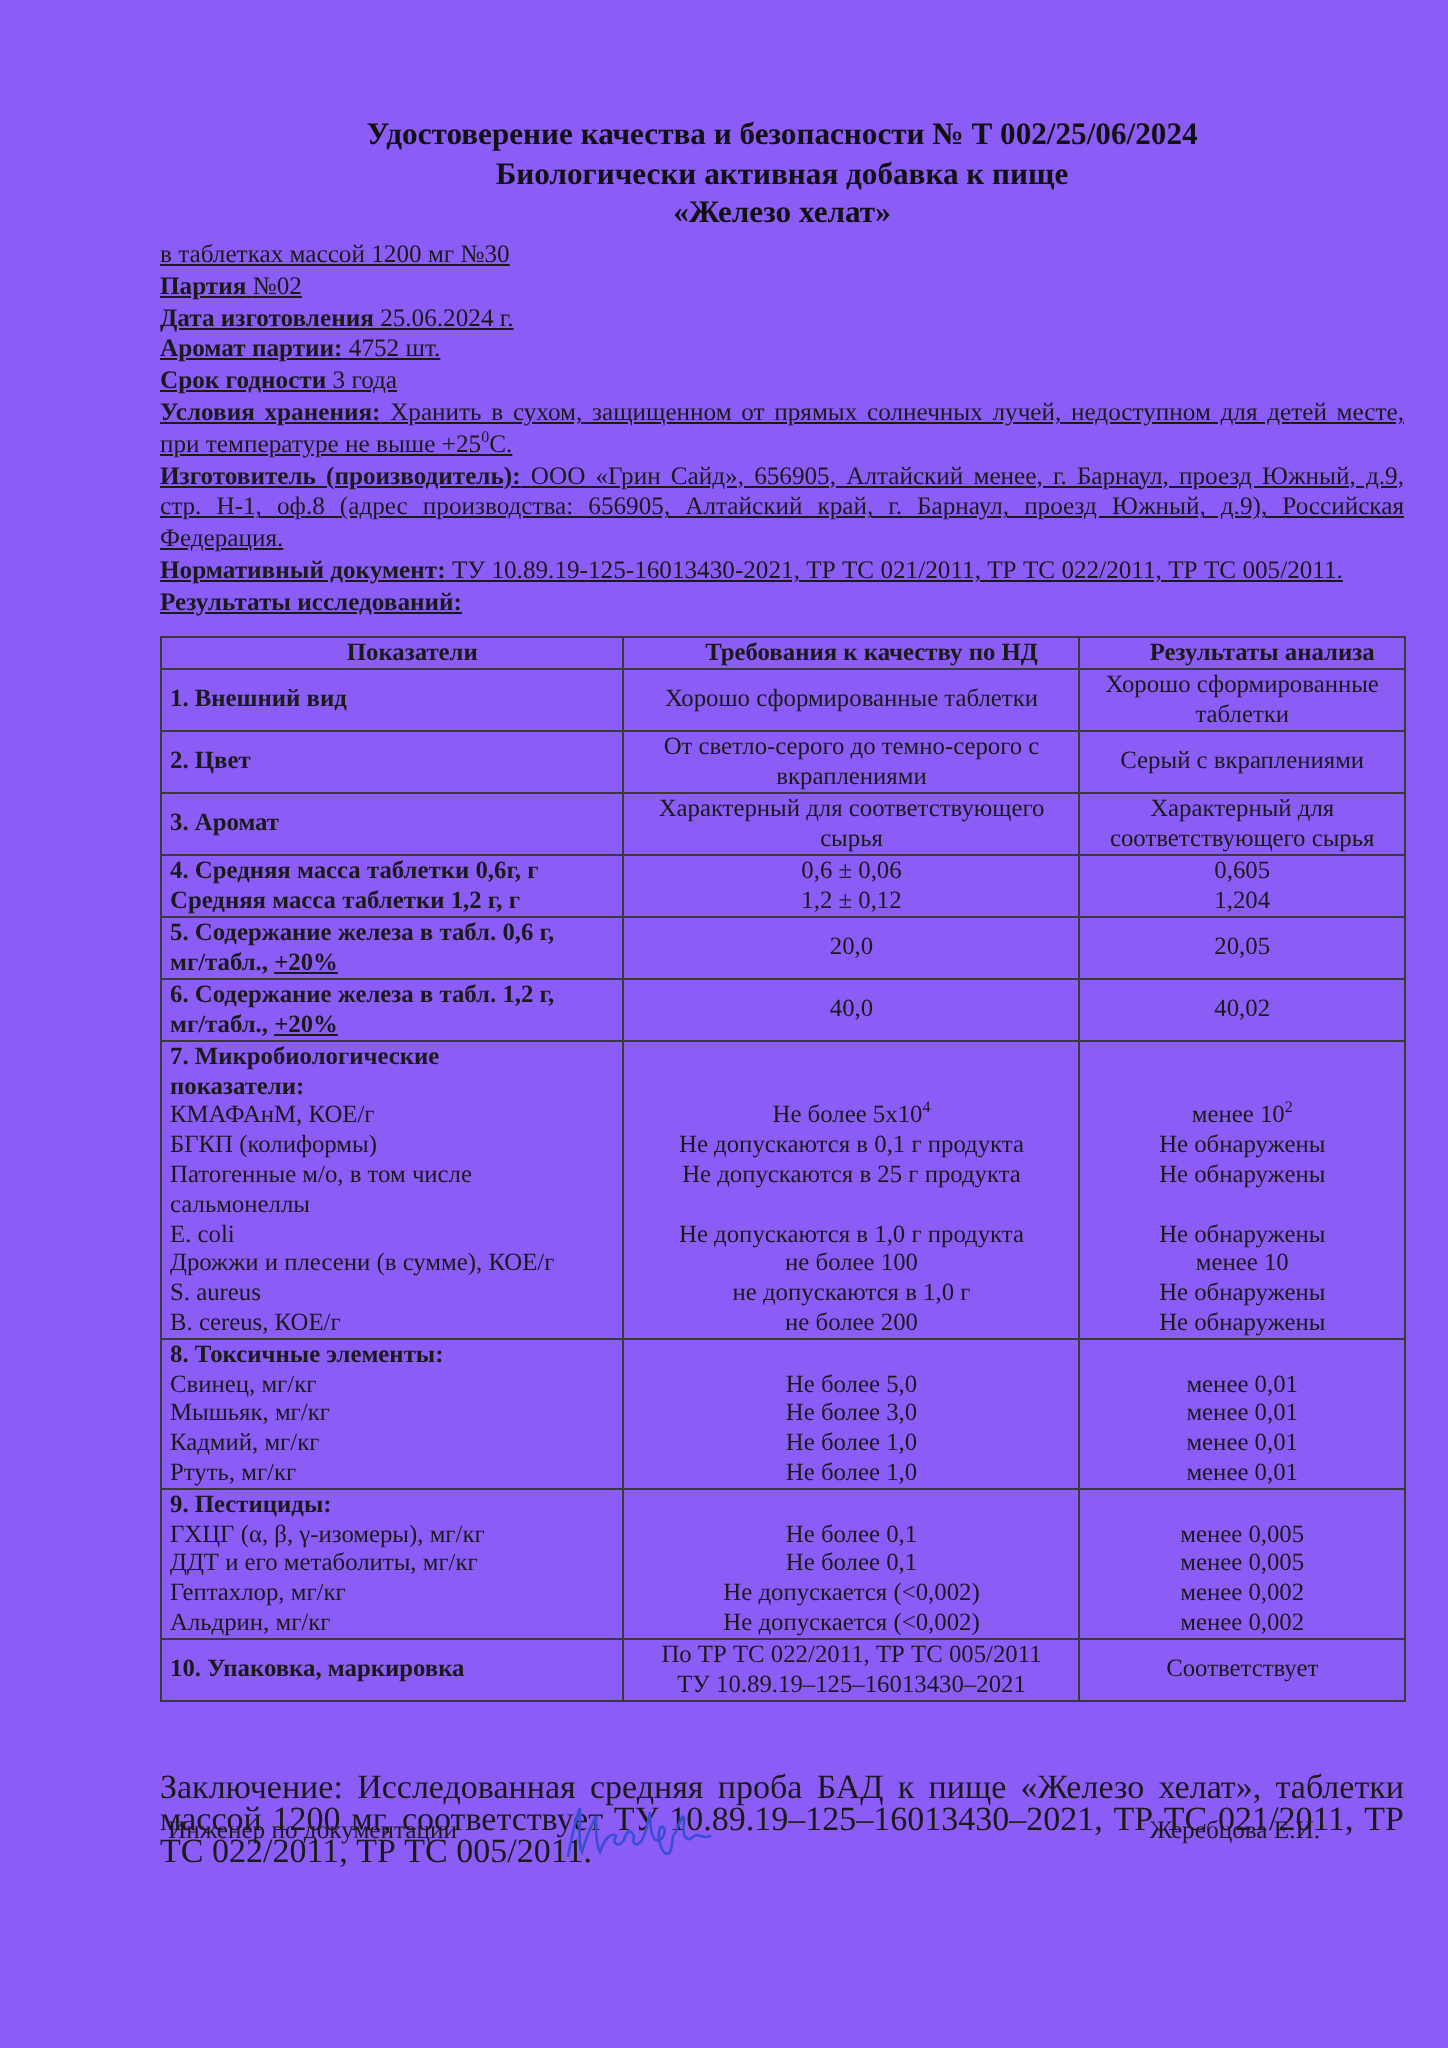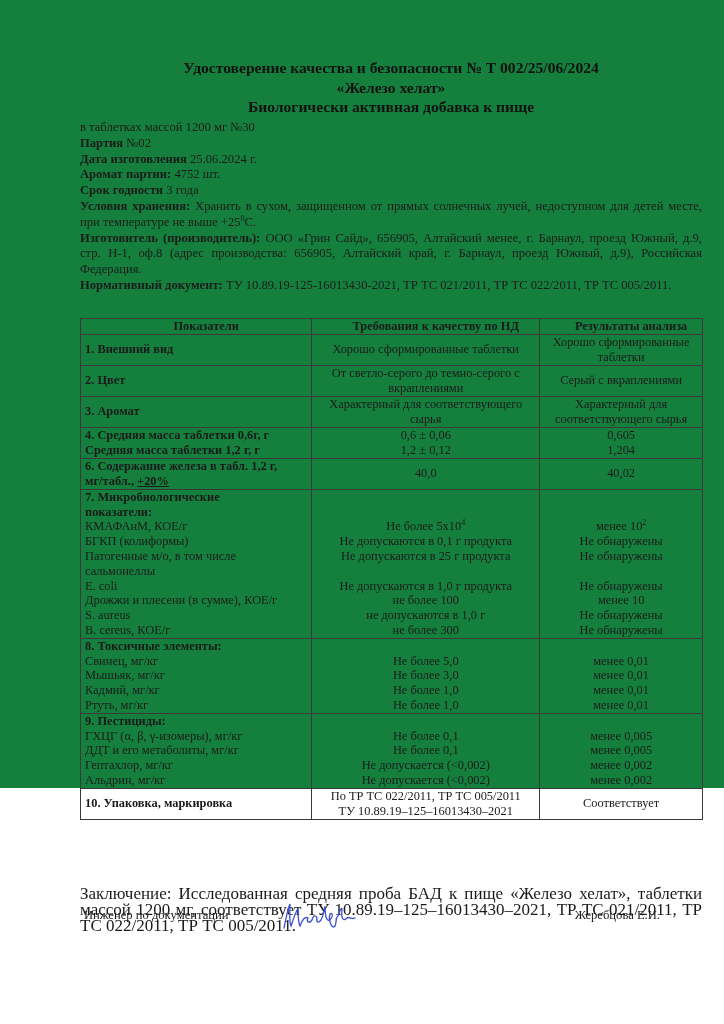--- a/index.html
+++ b/index.html
@@ -1,23 +1,23 @@
 <!DOCTYPE html>
 <html><head>
 <meta charset="utf-8">
 <style>
   html, body { margin: 0; padding: 0; background: #ffffff; }
   body {
     width: 724px; height: 1024px; position: relative; overflow: hidden;
     font-family: "Liberation Serif", serif; color: #1a1a1a; font-size: 12.6px;
   }
-  .page { position: absolute; left: 0; top: 0; width: 724px; height: 788px; background: #15803d; }
+  .page { position: absolute; left: 0; top: 0; width: 724px; height: 1024px; background: #8b5cf6; }
   .title-block { position: absolute; left: 80px; top: 58px; width: 622px; text-align: center; font-weight: bold; font-size: 15.6px; line-height: 19.5px; color: #111; }
   .title-block div { white-space: nowrap; }
-  .info { position: absolute; left: 80px; top: 120px; width: 622px; line-height: 15.8px; font-size: 12.6px; }
+  .info { position: absolute; left: 80px; top: 120px; width: 622px; line-height: 15.8px; font-size: 12.6px; text-decoration: underline; }
   .info p { margin: 0; }
   .info b { font-weight: bold; text-align: center; }
   .justify { text-align: justify; }
   .results-label { font-weight: bold; }
   table.results {
     position: absolute; left: 80px; top: 318px; width: 623px;
     border-collapse: collapse; font-size: 12.4px; line-height: 14.8px;
   }
   table.results td, table.results th {
     border: 1px solid #3a3a3a; padding: 0 4px; vertical-align: middle;
@@ -37,33 +37,34 @@
   sup { font-size: 8px; line-height: 0; }
   .u { text-decoration: underline; }
 </style>
 </head>
 <body>
 
 <div class="page">
 
   <div class="title-block">
     <div>Удостоверение качества и безопасности № Т 002/25/06/2024</div>
+    <div>Биологически активная добавка к пище</div>
     <div>«Железо хелат»</div>
-    <div>Биологически активная добавка к пище</div>
   </div>
 
   <div class="info">
     <p>в таблетках массой 1200 мг №30</p>
     <p><b>Партия</b> <span>№02</span></p>
     <p><b>Дата изготовления</b> <span>25.06.2024 г.</span></p>
     <p><b>Аромат партии:</b> <span>4752 шт.</span></p>
     <p><b>Срок годности</b> <span>3 года</span></p>
     <p class="justify"><b>Условия хранения:</b> <span>Хранить в сухом, защищенном от прямых солнечных лучей, недоступном для детей месте, при температуре не выше +25</span><sup>0</sup><span>С.</span></p>
     <p class="justify"><b>Изготовитель (производитель):</b> <span>ООО «Грин Сайд», 656905, Алтайский менее, г. Барнаул, проезд Южный, д.9, стр. Н-1, оф.8 (адрес производства: 656905, Алтайский край, г. Барнаул, проезд Южный, д.9), Российская Федерация.</span></p>
     <p class="justify"><b>Нормативный документ:</b> <span>ТУ 10.89.19-125-16013430-2021, ТР ТС 021/2011, ТР ТС 022/2011, ТР ТС 005/2011.</span></p>
+    <p class="results-label">Результаты исследований:</p>
   </div>
 
   <table class="results">
     <tbody>
         <tr>
       <th class="c1">Показатели</th>
       <th class="c2">Требования к качеству по НД</th>
       <th class="c3">Результаты анализа</th>
     </tr>
     <tr style="height:31px">
@@ -87,20 +88,28 @@
         <div>Средняя масса таблетки 1,2 г, г</div>
       </td>
       <td class="c2 stack">
         <div>0,6 ± 0,06</div>
         <div>1,2 ± 0,12</div>
       </td>
       <td class="c3 stack">
         <div>0,605</div>
         <div>1,204</div>
       </td>
+    </tr>
+    <tr style="height:31px">
+      <td class="c1 bold stack">
+        <div>5. Содержание железа в табл. 0,6 г,</div>
+        <div><span>мг/табл., </span><span class="u">+20%</span></div>
+      </td>
+      <td class="c2">20,0</td>
+      <td class="c3">20,05</td>
     </tr>
     <tr style="height:31px">
       <td class="c1 bold stack">
         <div>6. Содержание железа в табл. 1,2 г,</div>
         <div><span>мг/табл., </span><span class="u">+20%</span></div>
       </td>
       <td class="c2">40,0</td>
       <td class="c3">40,02</td>
     </tr>
     <tr>
@@ -119,21 +128,21 @@
       <td class="c2 stack" style="vertical-align:top">
         <div>&nbsp;</div>
             <div>&nbsp;</div>
         <div><span>Не более 5х10</span><sup>4</sup></div>
         <div>Не допускаются в 0,1 г продукта</div>
         <div>Не допускаются в 25 г продукта</div>
         <div>&nbsp;</div>
         <div>Не допускаются в 1,0 г продукта</div>
         <div>не более 100</div>
         <div>не допускаются в 1,0 г</div>
-        <div>не более 300</div>
+        <div>не более 200</div>
       </td>
       <td class="c3 stack" style="vertical-align:top">
         <div>&nbsp;</div>
             <div>&nbsp;</div>
         <div><span>менее 10</span><sup>2</sup></div>
         <div>Не обнаружены</div>
         <div>Не обнаружены</div>
         <div>&nbsp;</div>
         <div>Не обнаружены</div>
         <div>менее 10</div>

